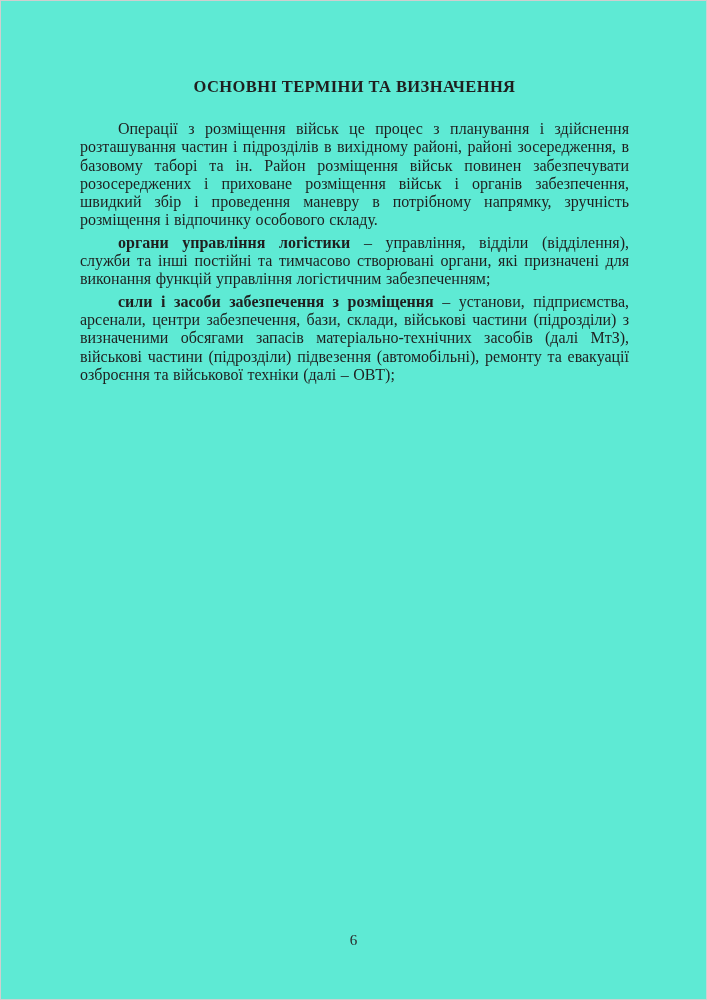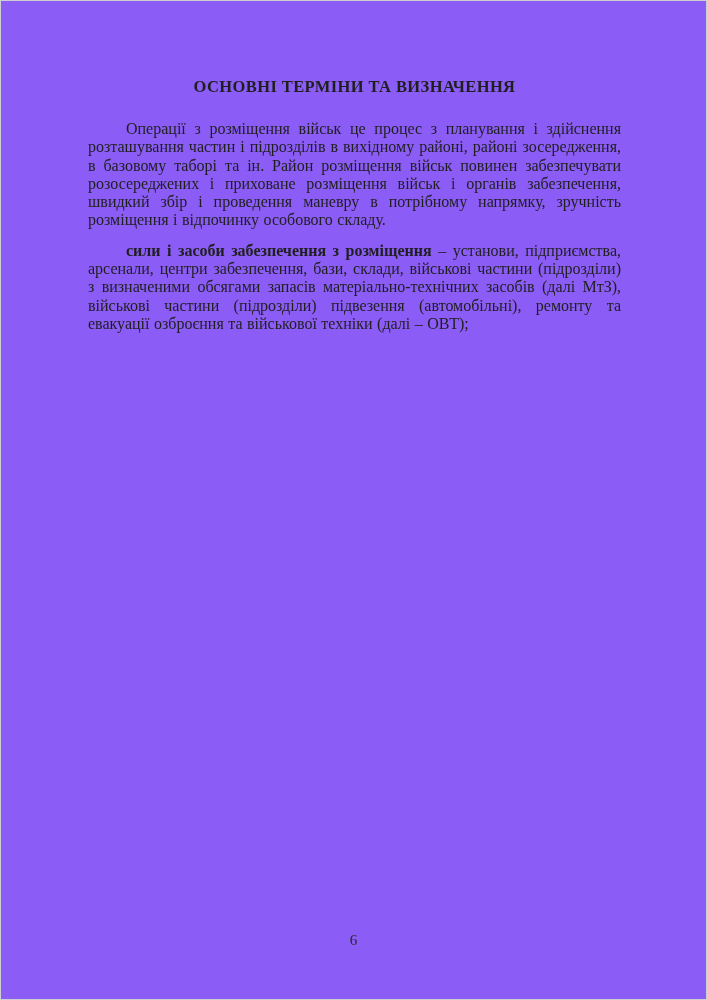--- a/index.html
+++ b/index.html
@@ -6,41 +6,41 @@
     margin: 0;
     padding: 0;
     background: #ffffff;
   }
   .page {
     position: relative;
     width: 707px;
     height: 1000px;
     box-sizing: border-box;
     border: 1px solid #cfcfcf;
-    background: #8b5cf6;
+    background: #5eead4;
     font-family: "Liberation Serif", serif;
     color: #1f1f1f;
     overflow: hidden;
   }
   .content {
     position: absolute;
     left: 75px;
     right: 73px;
     top: 76px;
   }
   .doc-title {
     font-size: 16.5px;
     font-weight: bold;
     text-align: center;
     margin: 0 0 23px 0;
     letter-spacing: 0.4px;
     line-height: 20px;
   }
   .para {
-    margin: 12px;
+    margin: 4px;
     font-size: 16px;
     line-height: 18.3px;
     text-align: justify;
     text-indent: 38px;
     word-spacing: 0.5px;
   }
   .lead {
     font-weight: bold;
   }
   .page-num {
@@ -55,19 +55,20 @@
 </style>
 </head>
 <body>
 
 <div class="page">
   <div class="content">
     <h1 class="doc-title">ОСНОВНІ ТЕРМІНИ ТА ВИЗНАЧЕННЯ</h1>
 
     <p class="para"><span class="lead"></span><span>Операції з розміщення військ це процес з планування і здійснення розташування частин і підрозділів в вихідному районі, районі зосередження, в базовому таборі та ін. Район розміщення військ повинен забезпечувати розосереджених і приховане розміщення військ і органів забезпечення, швидкий збір і проведення маневру в потрібному напрямку, зручність розміщення і відпочинку особового складу.</span></p>
 
+    <p class="para"><span class="lead">органи управління логістики</span><span> – управління, відділи (відділення), служби та інші постійні та тимчасово створювані органи, які призначені для виконання функцій управління логістичним забезпеченням;</span></p>
 
     <p class="para"><span class="lead">сили і засоби забезпечення з розміщення</span><span> – установи, підприємства, арсенали, центри забезпечення, бази, склади, військові частини (підрозділи) з визначеними обсягами запасів матеріально-технічних засобів (далі МтЗ), військові частини (підрозділи) підвезення (автомобільні), ремонту та евакуації озброєння та військової техніки (далі – ОВТ);</span></p>
 
   </div>
 
   <div class="page-num">6</div>
 </div>
 
 </body></html>

